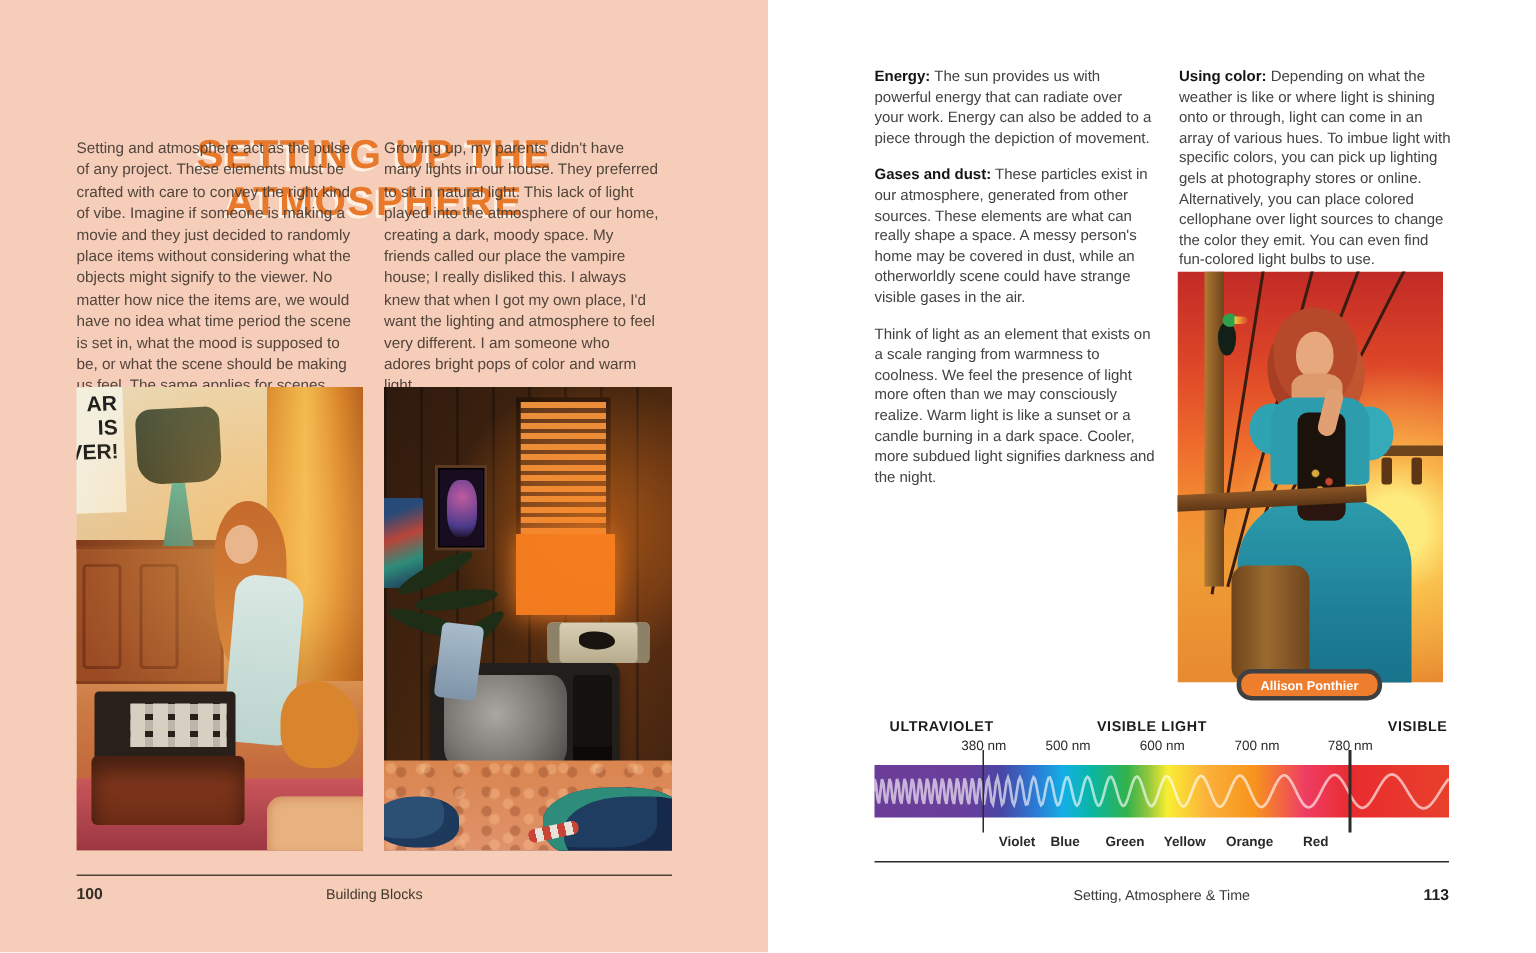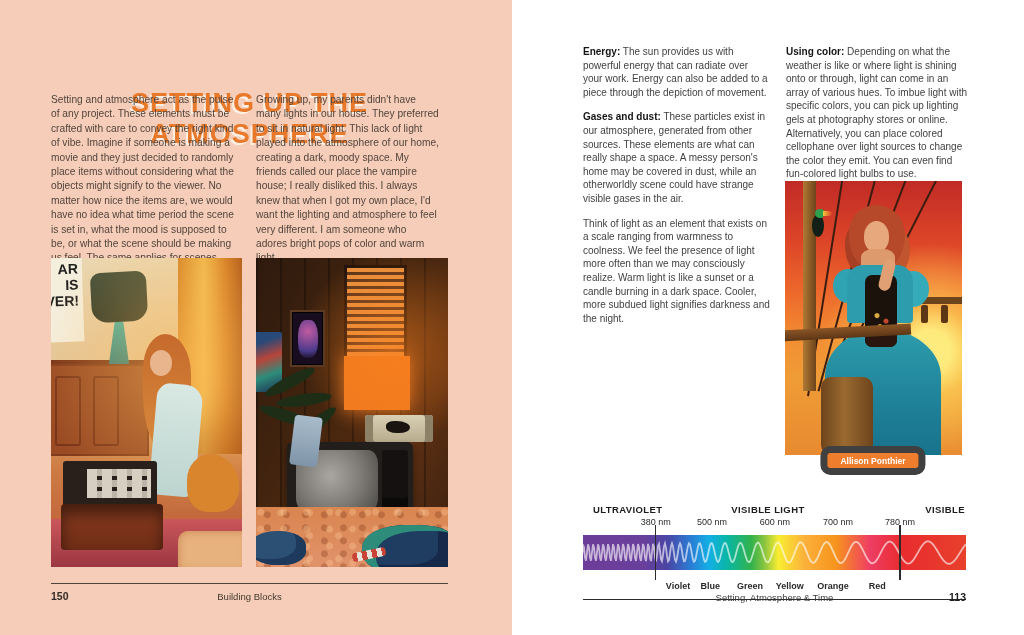--- a/index.html
+++ b/index.html
@@ -127,25 +127,25 @@
   .p3-corset-gold { left:86px; top:128px; width:20px; height:22px;
     background:radial-gradient(circle at 30% 30%, #d8a93c 0 2px, rgba(0,0,0,0) 3px),
                radial-gradient(circle at 75% 55%, #c2472e 0 2px, rgba(0,0,0,0) 3px),
                radial-gradient(circle at 45% 80%, #d8a93c 0 2px, rgba(0,0,0,0) 3px); }
   .p3-arm { left:96px; top:78px; width:12px; height:32px; background:#e0a074; border-radius:6px; transform:rotate(14deg); }
   .p3-skirt { left:40px; top:148px; width:116px; height:140px; background:linear-gradient(180deg,#2d9dad,#1d7e96 60%,#176f88);
     border-radius:48% 52% 0 0/34% 34% 0 0; }
   .p3-rail { left:-4px; top:146px; width:130px; height:11px; background:linear-gradient(180deg,#8a5526,#5d3616); transform:rotate(-3deg); }
   .p3-barrel { left:36px; top:196px; width:52px; height:78px; background:linear-gradient(90deg,#6e441c,#9a6a30 45%,#6e441c); border-radius:10px; }
   .credit-badge { position:absolute; left:361px; top:446px; transform:translateX(-50%);
-    background:#ef7d2e; border:7px solid #404040; color:#fff; font-size:8.5px; font-weight:700;
+    background:#ef7d2e; border:3px solid #404040; color:#fff; font-size:8.5px; font-weight:700;
     padding:2.5px 13px; border-radius:10px; white-space:nowrap; }
 
   
-  .spectrum { position:absolute; left:71px; top:504px; width:383px; height:100px; }
+  .spectrum { position:absolute; left:71px; top:479px; width:383px; height:100px; }
   .spectrum .band { position:absolute; top:0; font-size:9.5px; font-weight:700; color:#1c1c1c; letter-spacing:.4px; }
   .band-uv { left:10px; } .band-vis { left:48.3%; transform:translateX(-50%); } .band-ir { right:1px; }
   .wl { position:absolute; top:13px; transform:translateX(-50%); font-size:9px; color:#2a2a2a; white-space:nowrap; }
   .specbar { position:absolute; left:0; top:31px; width:383px; height:35px;
     background:linear-gradient(90deg,#6c3d98 0%,#693f9c 16%,#4a45a4 22%,#2b7bd4 28%,#13b0e5 33%,
       #0ab6a0 38%,#33b24b 44%,#8dc63f 47.5%,#f9ed32 51%,#fbb03b 58%,#f7941d 66%,#ee3d64 75%,#e82c2e 83%,#e8402c 100%); }
   .specbar svg { display:block; }
   .tick { position:absolute; top:21px; width:1.5px; height:55px; background:#2b2b2b; }
   .tick-380 { left:calc(19% - 1px); } .tick-780 { left:calc(82.8% - 1px); }
   .cname { position:absolute; top:77px; transform:translateX(-50%); font-size:9px; font-weight:700; color:#2a2a2a; }
@@ -219,21 +219,21 @@
       </div>
       <div class="p2-towel"></div>
       <div class="p2-carpet"></div>
       <div class="p2-clothes-l"></div>
       <div class="p2-clothes-r"></div>
       <div class="p2-sock"></div>
     </figure>
   </div>
 
   <footer class="lfooter">
-    <span class="num">150</span>
+    <span class="num">100</span>
     <span class="chap">Building Blocks</span>
   </footer>
 </div>
 
 <div class="page page-right">
   <div class="rcol rcol1">
     <p><b>Energy:</b><span> The sun provides us with powerful energy that can radiate over your work. Energy can also be added to a piece through the depiction of movement.</span></p>
     <p><b>Gases and dust:</b><span> These particles exist in our atmosphere, generated from other sources. These elements are what can really shape a space. A messy person's home may be covered in dust, while an otherworldly scene could have strange visible gases in the air.</span></p>
     <p>Think of light as an element that exists on a scale ranging from warmness to coolness. We feel the presence of light more often than we may consciously realize. Warm light is like a sunset or a candle burning in a dark space. Cooler, more subdued light signifies darkness and the night.</p>
   </div>

